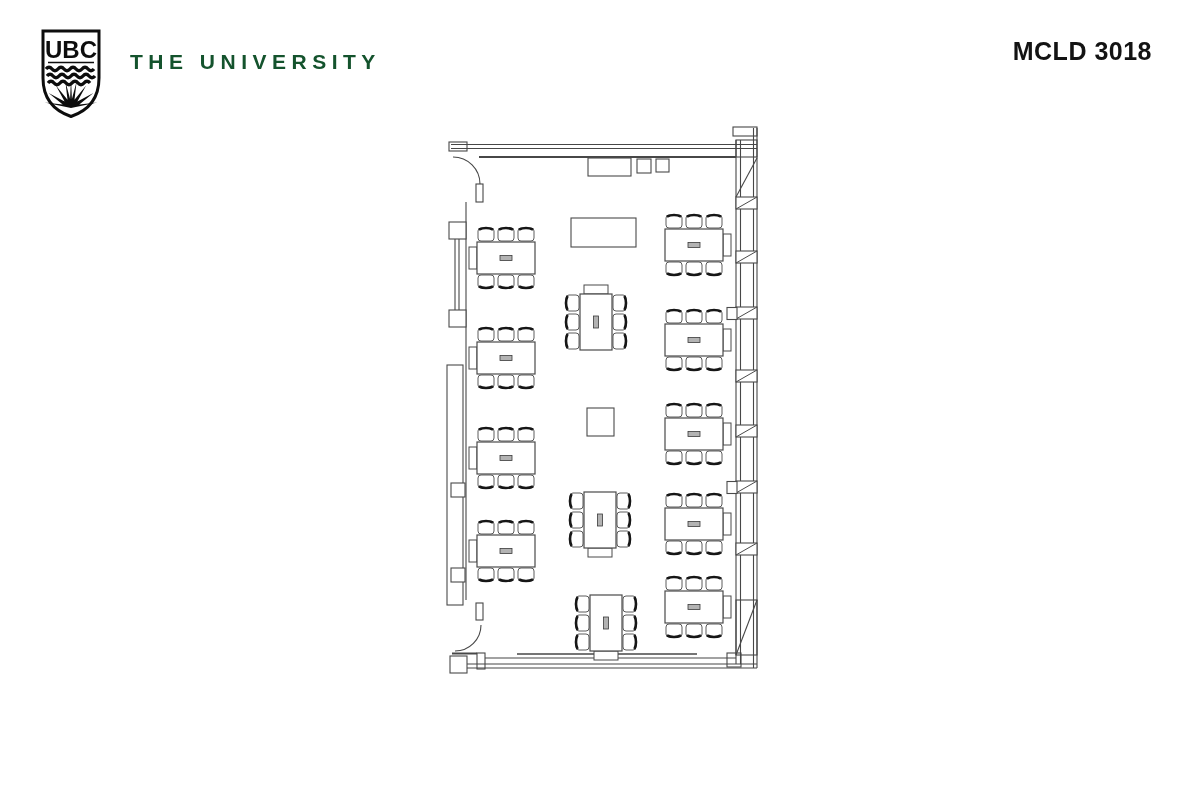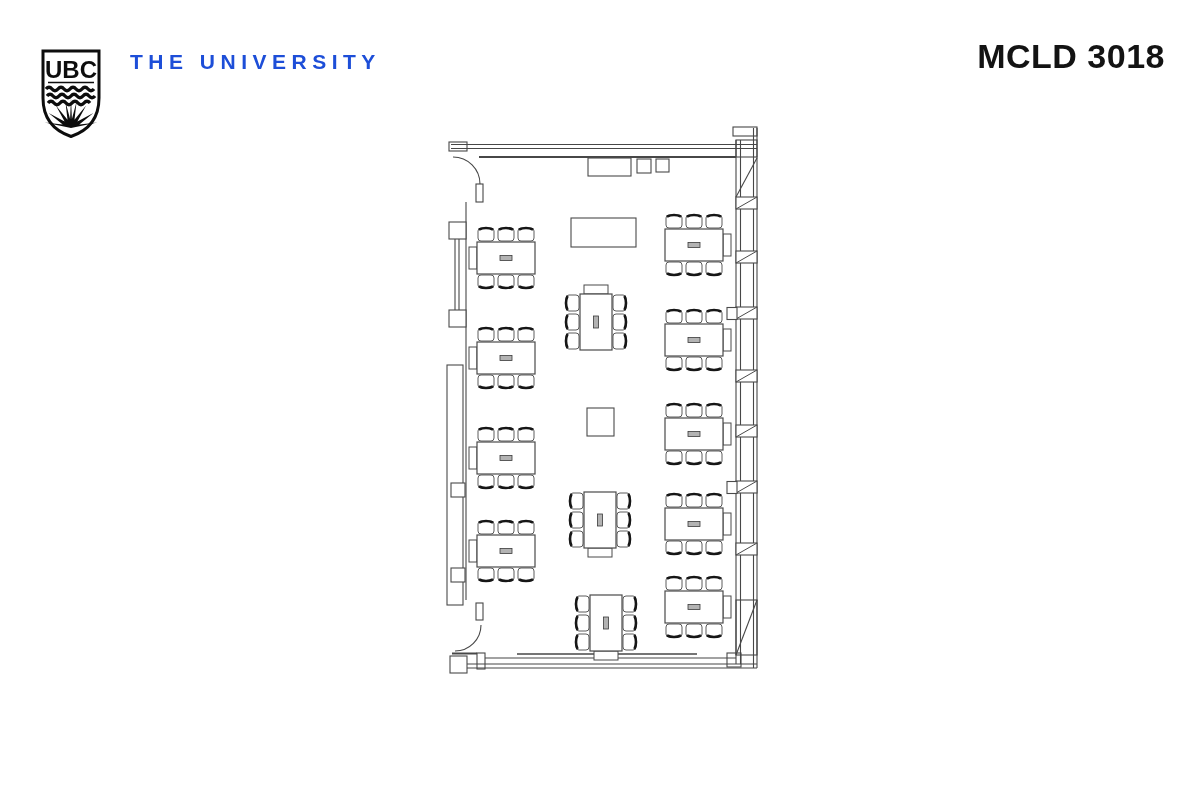--- a/index.html
+++ b/index.html
@@ -1,29 +1,29 @@
 <!DOCTYPE html>
 <html><head>
 <meta charset="utf-8">
 <style>
   html,body{margin:0;padding:0;}
   body{
     width:1200px;height:800px;background:#ffffff;position:relative;overflow:hidden;
     font-family:"Liberation Sans", sans-serif;
   }
   .page{position:absolute;inset:0;}
-  .logo{position:absolute;left:38px;top:48px;width:66px;height:91px;}
+  .logo{position:absolute;left:38px;top:28px;width:66px;height:91px;}
   .uni-name{
     position:absolute;left:130px;top:46px;
     font-weight:700;font-size:21px;letter-spacing:5.5px;
-    color:#1d4ed8;line-height:32px;white-space:nowrap;
+    color:#14532d;line-height:32px;white-space:nowrap;
   }
   .room-code{
-    position:absolute;top:37px;right:35px;
-    font-size:34px;font-weight:700;color:#131313;letter-spacing:0.5px;
+    position:absolute;top:37px;right:48px;
+    font-size:25px;font-weight:700;color:#131313;letter-spacing:0.5px;
   }
   .plan{position:absolute;left:425px;top:120px;width:360px;height:580px;}
   svg{display:block;}
 </style>
 </head>
 <body>
 
 <div class="page">
 
   <div class="logo">

